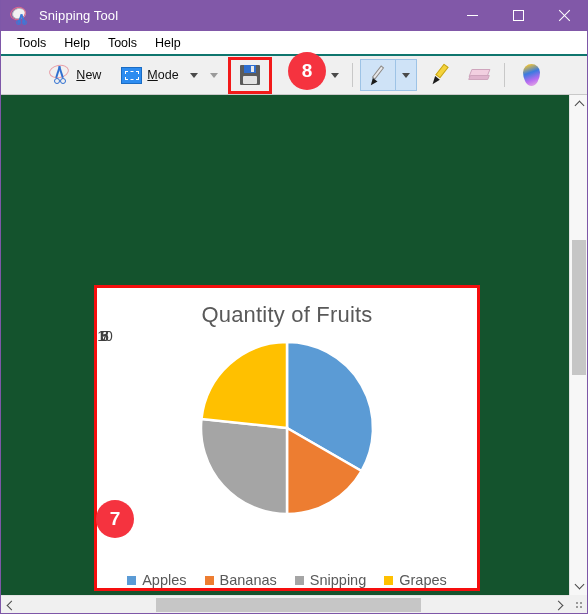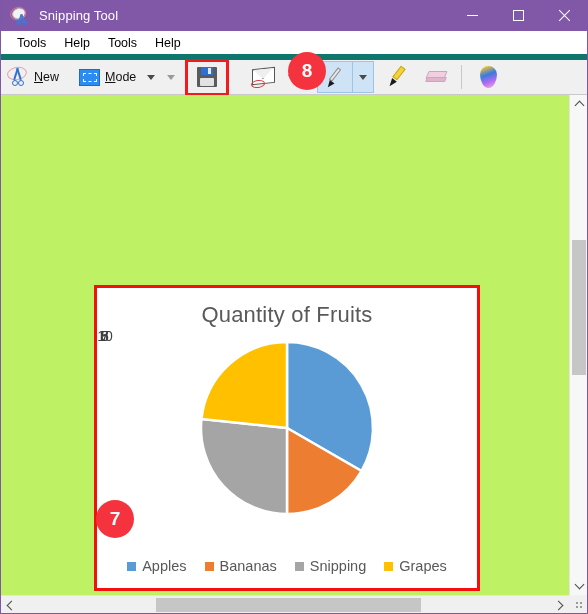--- a/index.html
+++ b/index.html
@@ -106,27 +106,28 @@
     flex: 0 0 auto;
     font-size: 12.5px;
     color: #000;
   }
   .menu-item { padding: 1px 9px; cursor: default; }
 
   
   .toolbar {
     height: 41px;
     background: #f0f0f0;
-    border-top: 6px solid #0f766e;
+    border-top: 2px solid #0f766e;
     border-bottom: 1px solid #c9c9c9;
     display: flex;
     align-items: center;
     position: relative;
     flex: 0 0 auto;
     padding-left: 0;
+    justify-content: center;
   }
   .tb-item {
     display: flex; align-items: center; height: 32px;
     padding: 0 5px;
   }
   .tb-label { font-size: 12.5px; color: #111; margin-left: 5px; }
   .tb-label u { text-decoration: underline; }
   .caret {
     width: 0; height: 0;
     border-left: 4px solid transparent;
@@ -326,21 +327,21 @@
   
   .canvas-wrap {
     flex: 1 1 auto;
     position: relative;
     background: #ffffff;
     overflow: hidden;
   }
   .canvas {
     position: absolute;
     left: 0; top: 0; right: 18px; bottom: 18px;
-    background: #bef264;
+    background: #14532d;
     overflow: hidden;
     padding-left: 48px;
   }
 
   .chart-outline {
     position: absolute;
     left: 93px; top: 190px;
     width: 386px; height: 306px;
     border: 3px solid #F50E0E;
     background: #ffffff;
@@ -365,21 +366,20 @@
   .slice-label {
     position: absolute;
     font-size: 14px;
     color: #3f3f3f;
     font-family: "Liberation Sans", sans-serif;
   }
   .legend {
     display: flex;
     align-items: center;
     gap: 18px;
-    margin-bottom: 14px;
     font-size: 14.5px;
     color: #595959;
   }
   .legend-item { display: flex; align-items: center; gap: 6px; }
   .legend-swatch { width: 9px; height: 9px; }
 
   
   .vscroll {
     position: absolute; right: 0; top: 0; bottom: 18px; width: 18px;
     background: #f7f7f7; border-left: 1px solid #e3e3e3;

